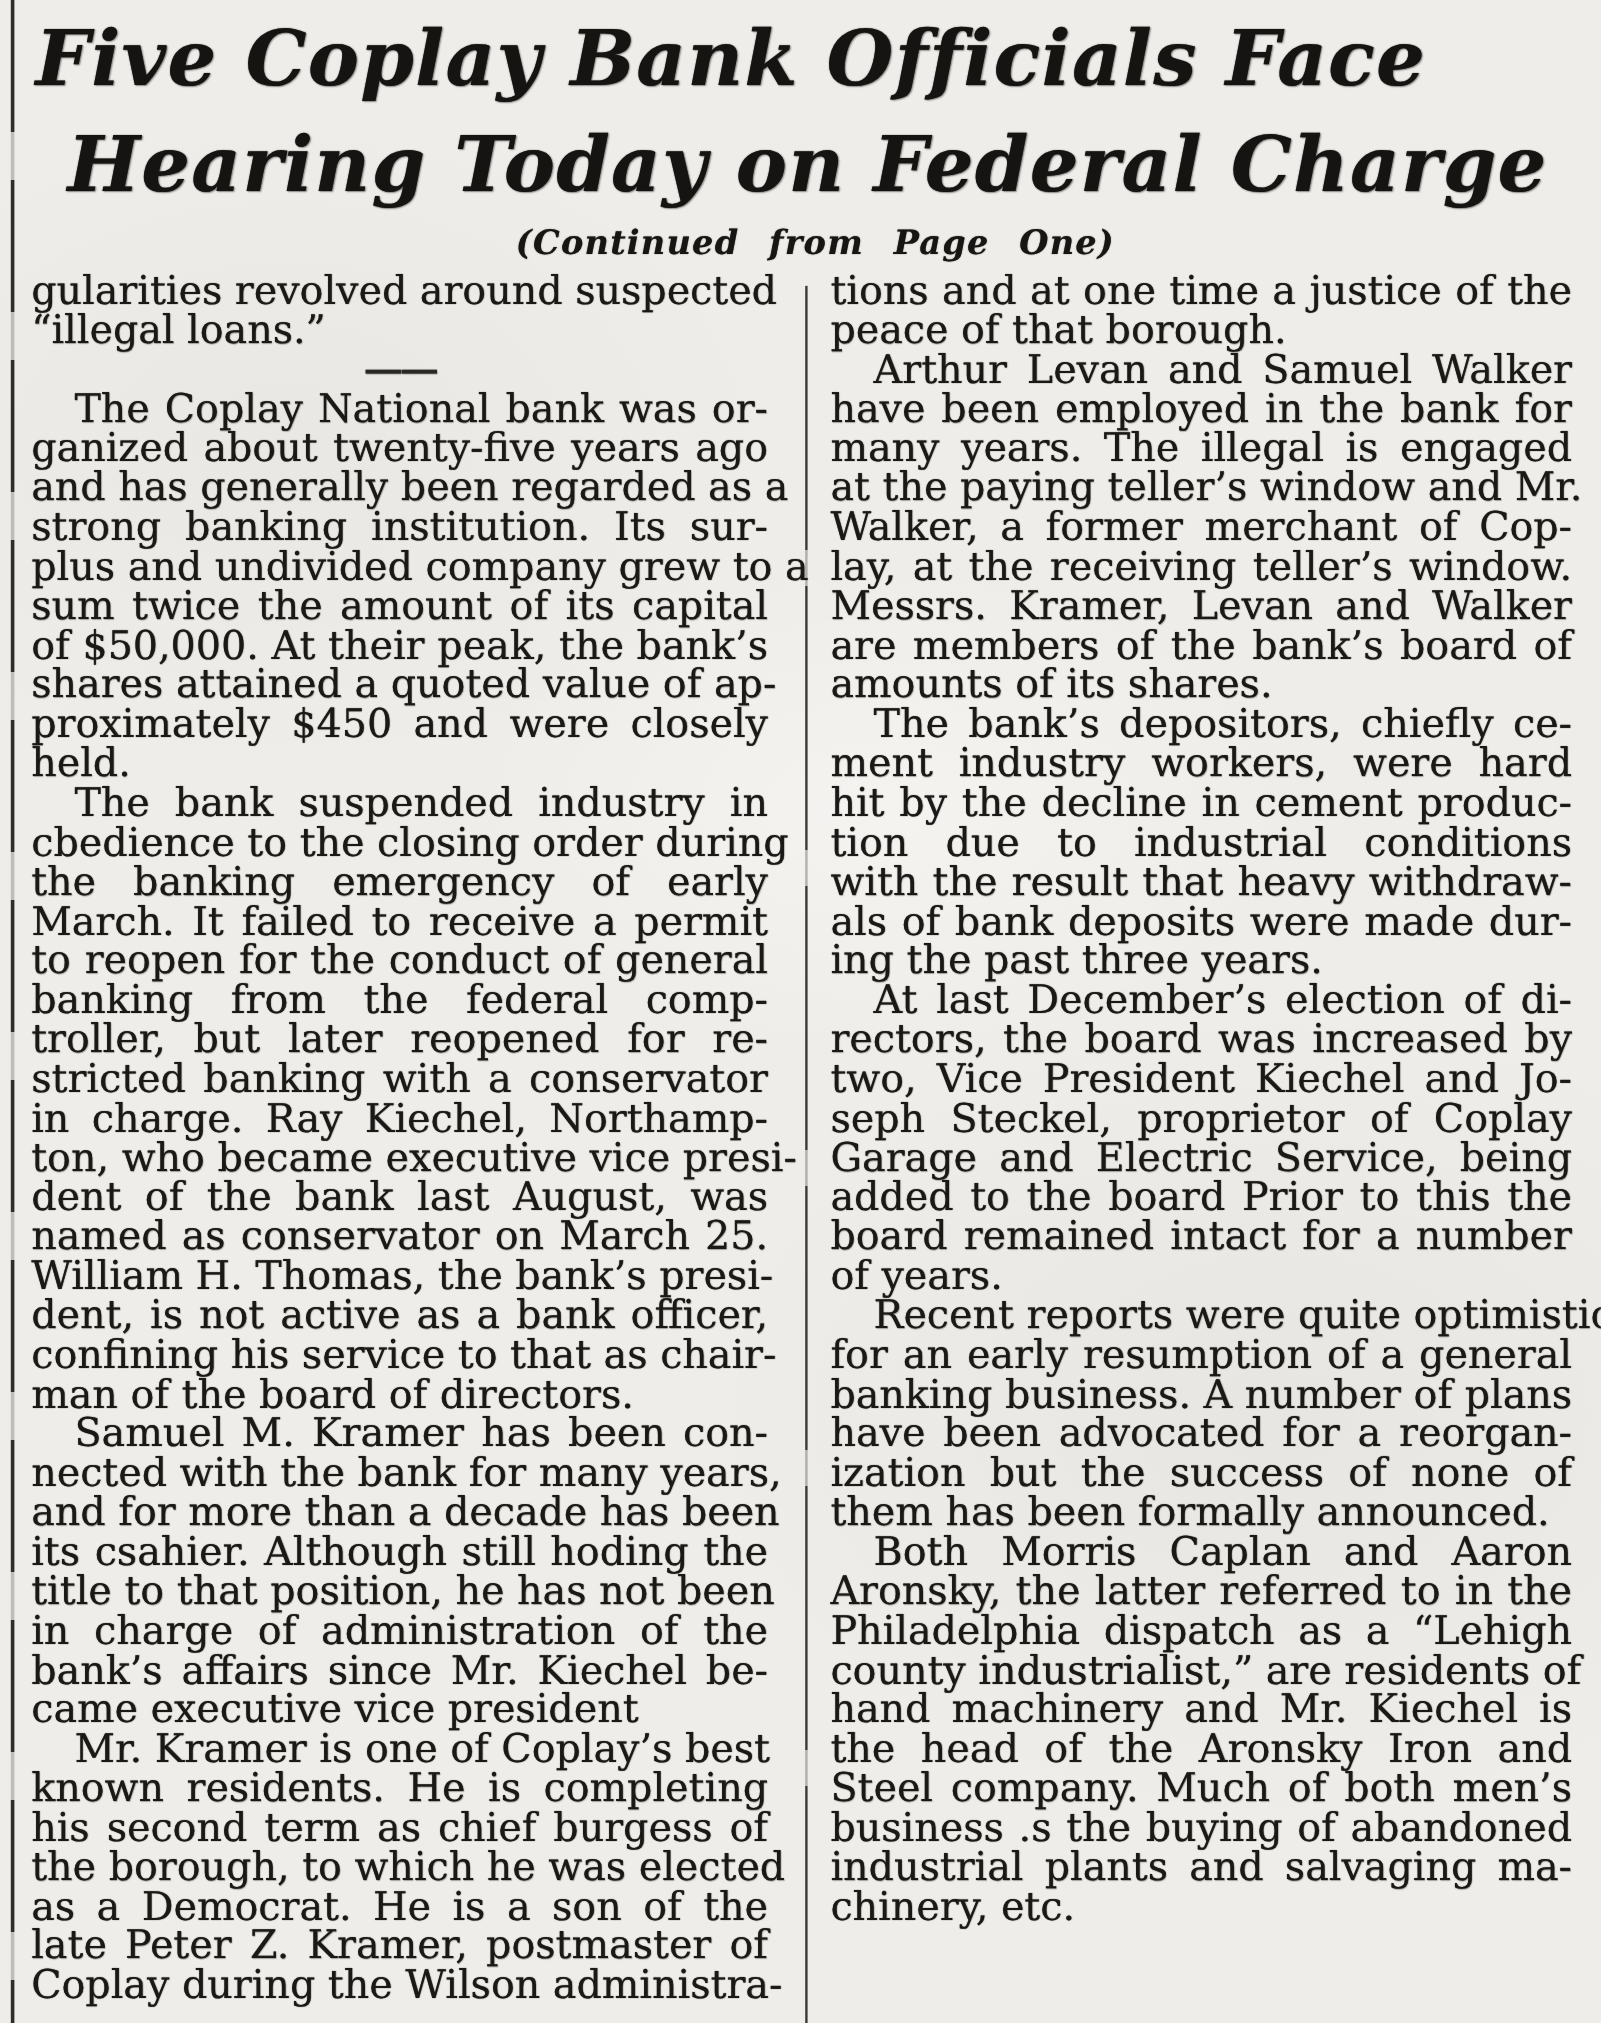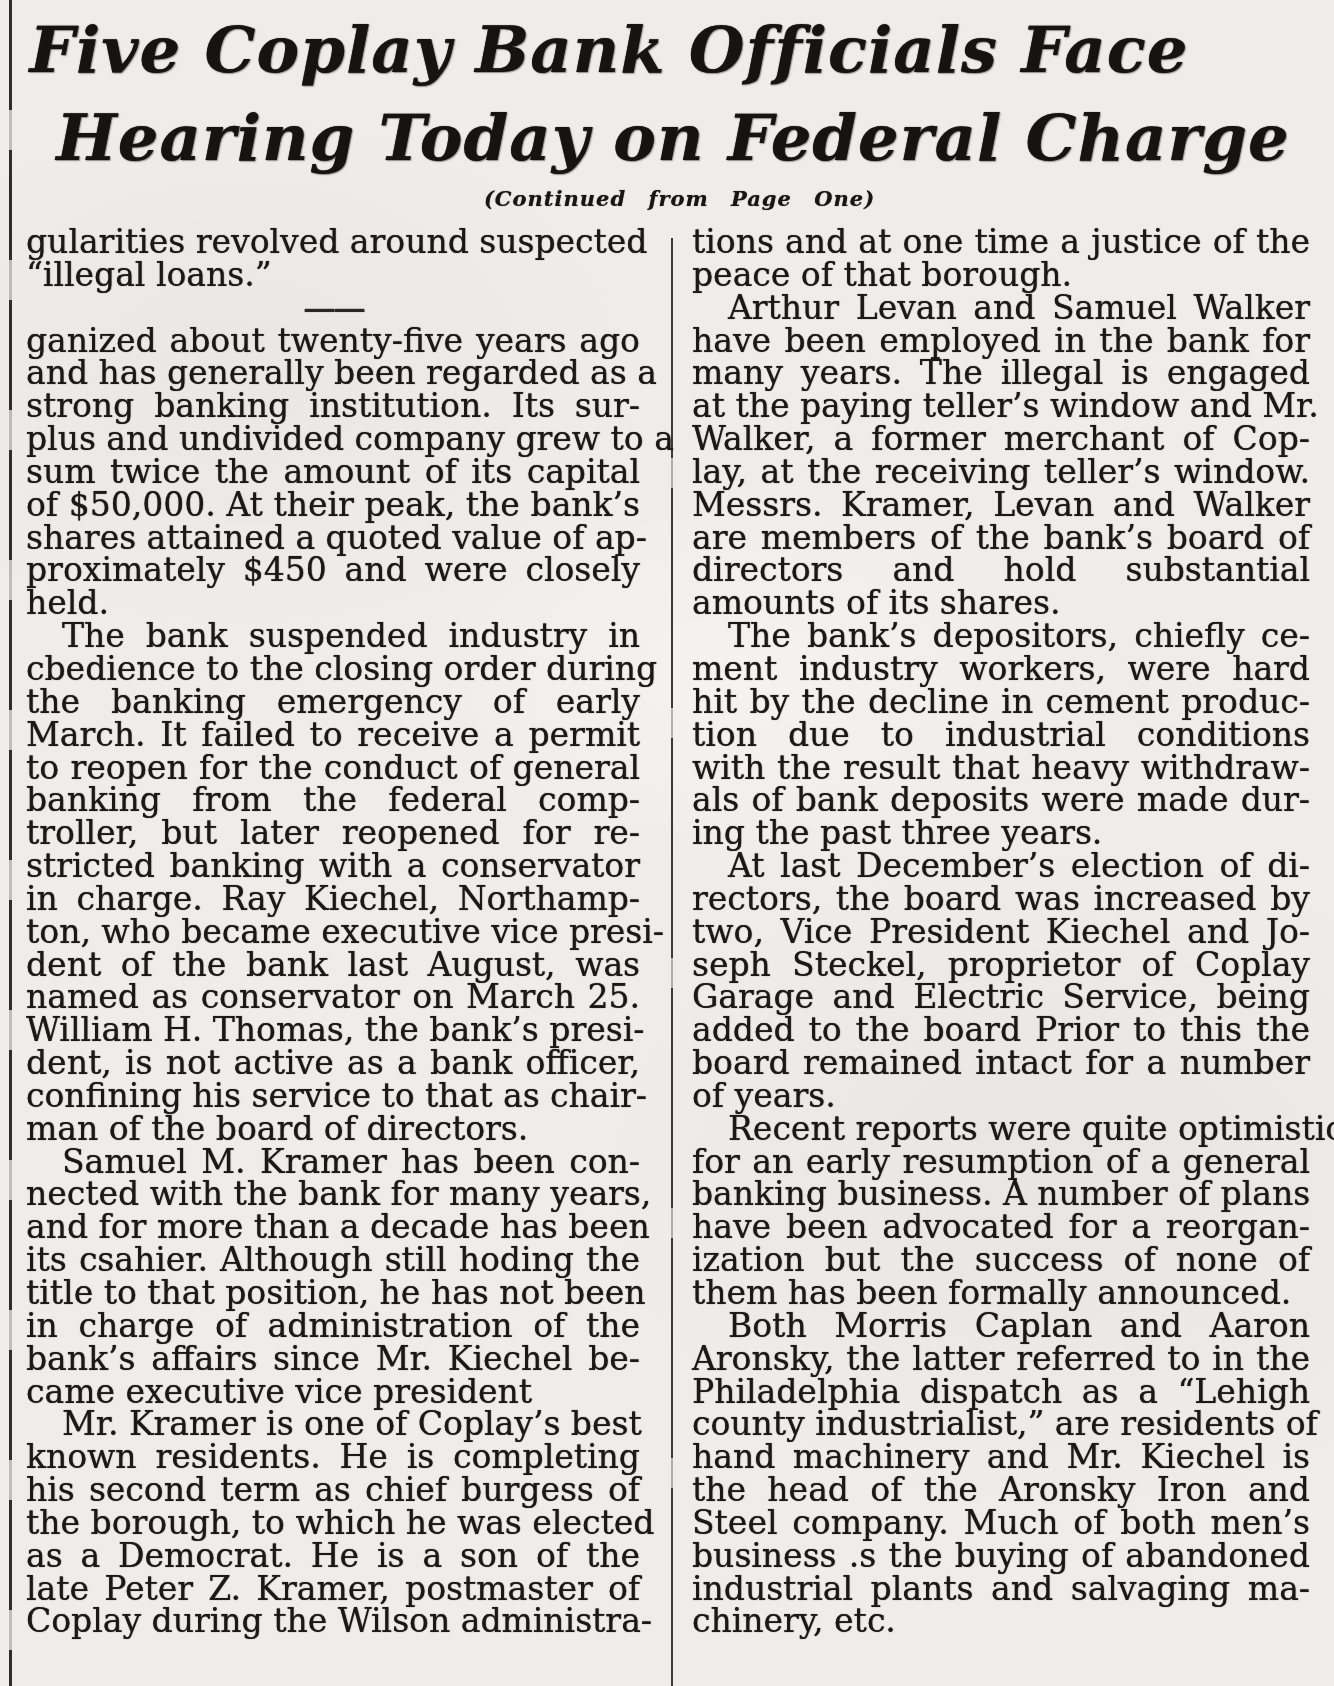--- a/index.html
+++ b/index.html
@@ -41,21 +41,21 @@
     font-size:64px;line-height:88px;
     letter-spacing:1px;
     color:#161412;
     text-shadow:0 0 1px rgba(20,18,16,.75), 1px 1px 1.4px rgba(20,18,16,.4);
     white-space:nowrap;
   }
   .headline.l1{transform:translateX(-58px);}
   .headline.l2{transform:translateX(6px);}
   .continued{
     margin-top:4px;
-    font-size:21px;font-weight:bold;font-style:italic;
+    font-size:28px;font-weight:bold;font-style:italic;
     word-spacing:14px;letter-spacing:1px;
     color:#181614;
     text-shadow:0 0 1px rgba(20,18,16,.7);
     padding-left:25px;
   }
   .col{
     position:absolute;top:226px;
     font-size:33px;
     --lh:32.85px;
     color:#1b1917;
@@ -93,20 +93,21 @@
     <div class="continued">(Continued from Page One)</div>
   </div>
 
   <div class="col left">
       <div class="para">
         <div class="line">gularities revolved around suspected</div>
         <div class="line last">“illegal loans.”</div>
       </div>
       <div class="divider">——</div>
       <div class="para">
+        <div class="line indent">The Coplay National bank was or-</div>
         <div class="line">ganized about twenty-five years ago</div>
         <div class="line">and has generally been regarded as a</div>
         <div class="line">strong banking institution.  Its sur-</div>
         <div class="line">plus and undivided company grew to a</div>
         <div class="line">sum twice the amount of its capital</div>
         <div class="line">of $50,000.  At their peak, the bank’s</div>
         <div class="line">shares attained a quoted value of ap-</div>
         <div class="line">proximately $450 and were closely</div>
         <div class="line last">held.</div>
       </div>
@@ -155,21 +156,20 @@
       </div>
       <div class="para">
         <div class="line indent">Arthur Levan and Samuel Walker</div>
         <div class="line">have been employed in the bank for</div>
         <div class="line">many years.  The illegal is engaged</div>
         <div class="line">at the paying teller’s window and Mr.</div>
         <div class="line">Walker, a former merchant of Cop-</div>
         <div class="line">lay, at the receiving teller’s window.</div>
         <div class="line">Messrs. Kramer, Levan and Walker</div>
         <div class="line">are members of the bank’s board of</div>
-        <div class="line">directors and hold substantial</div>
         <div class="line last">amounts of its shares.</div>
       </div>
       <div class="para">
         <div class="line indent">The bank’s depositors, chiefly ce-</div>
         <div class="line">ment industry workers, were hard</div>
         <div class="line">hit by the decline in cement produc-</div>
         <div class="line">tion due to industrial conditions</div>
         <div class="line">with the result that heavy withdraw-</div>
         <div class="line">als of bank deposits were made dur-</div>
         <div class="line last">ing the past three years.</div>

